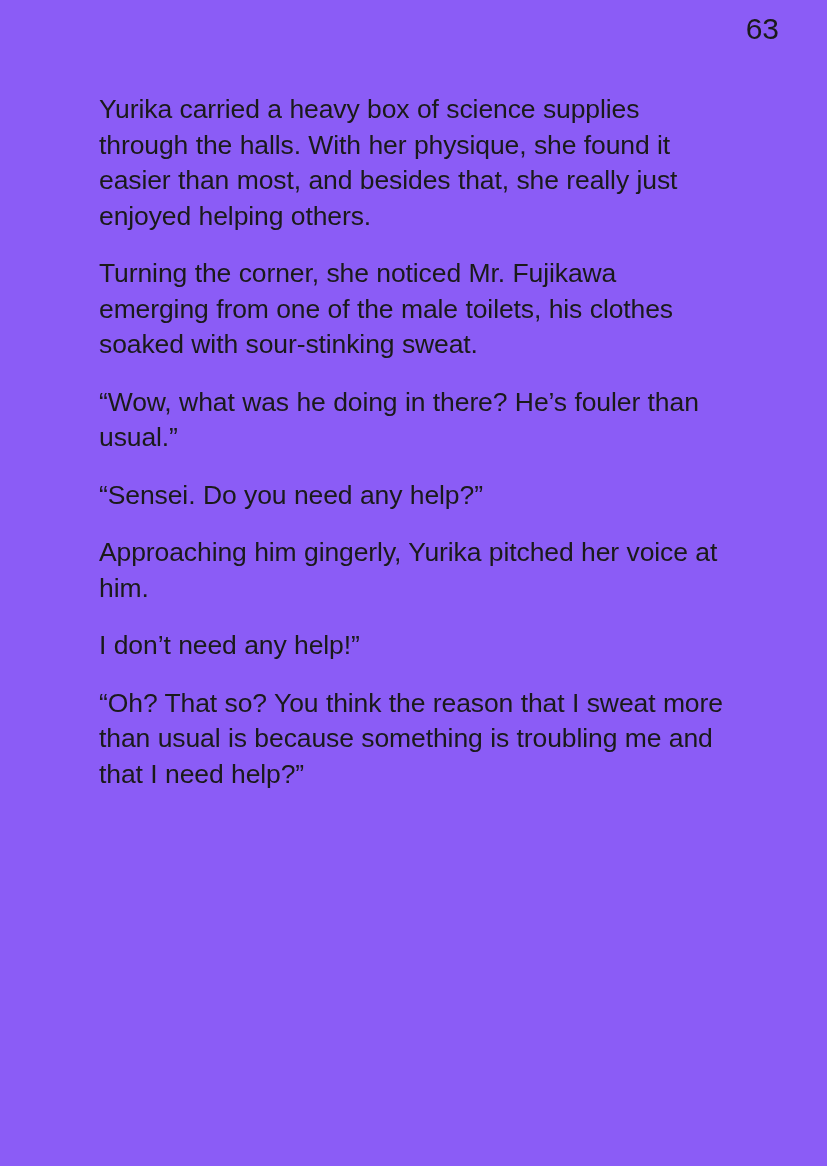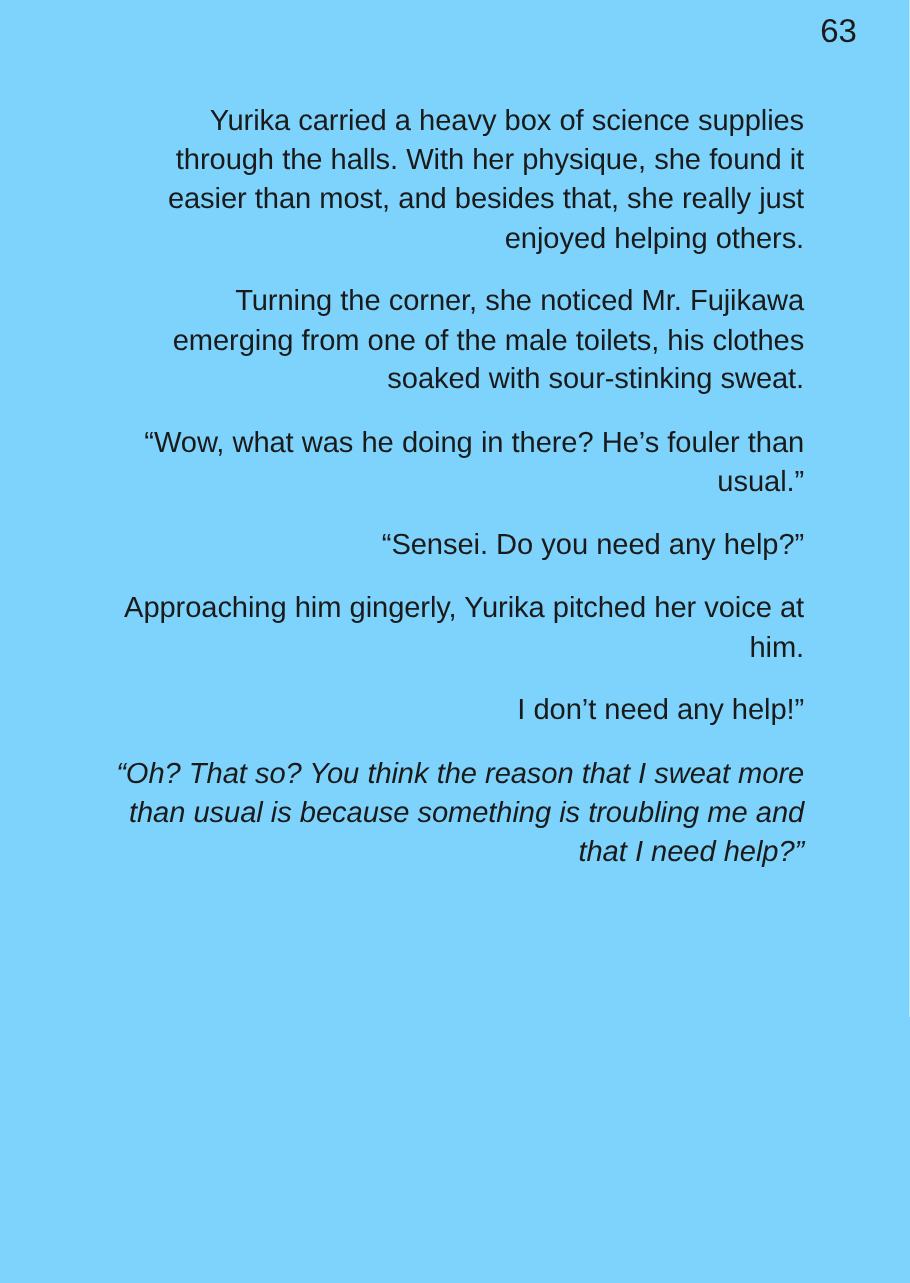--- a/index.html
+++ b/index.html
@@ -8,21 +8,21 @@
     background: #ffffff;
   }
   body {
     font-family: "Liberation Sans", sans-serif;
     color: #1a1a1a;
   }
   .page {
     position: relative;
     width: 827px;
     height: 1166px;
-    background: #7dd3fc;
+    background: #8b5cf6;
     box-sizing: border-box;
     overflow: hidden;
   }
   .page-number {
     position: absolute;
     top: 14px;
     right: 48px;
     font-size: 30px;
     line-height: 1;
     color: #1a1a1a;
@@ -34,25 +34,23 @@
     left: 99px;
     width: 632px;
   }
   .para {
     font-size: 26.5px;
     line-height: 35.5px;
     margin: 0 0 22px 0;
     color: #1a1a1a;
     letter-spacing: -0.1px;
     word-spacing: 0.2px;
-    text-align: right;
   }
   .para:last-child {
     margin-bottom: 7px;
-    font-style: italic;
   }
 </style>
 </head>
 <body>
 
 <div class="page">
 
   <div class="page-number">63</div>
 
   <div class="body-text">

